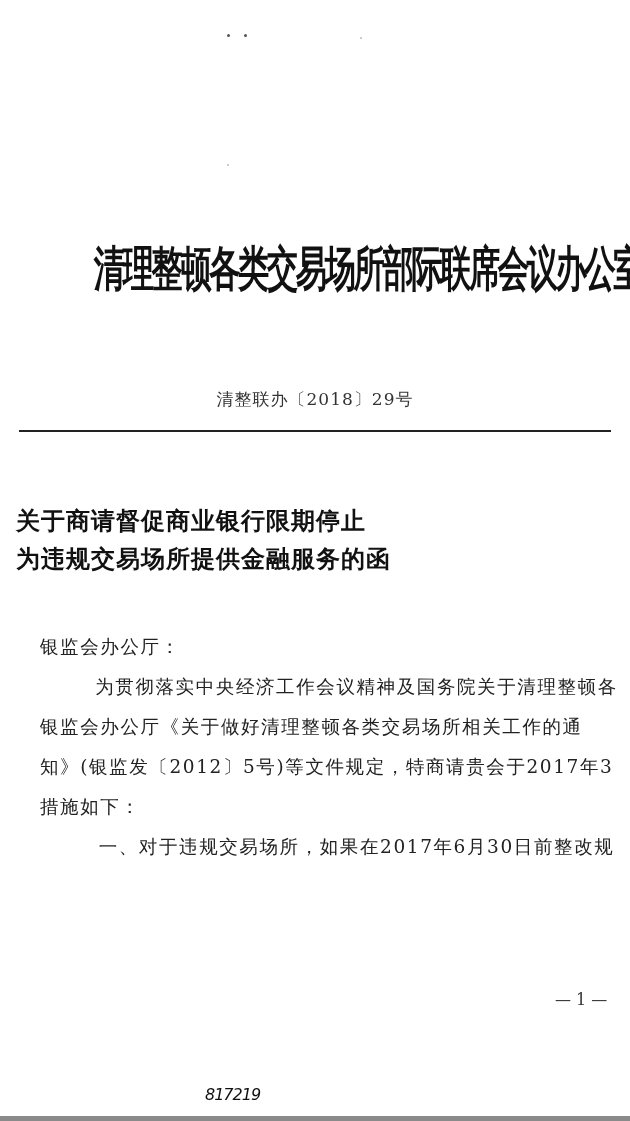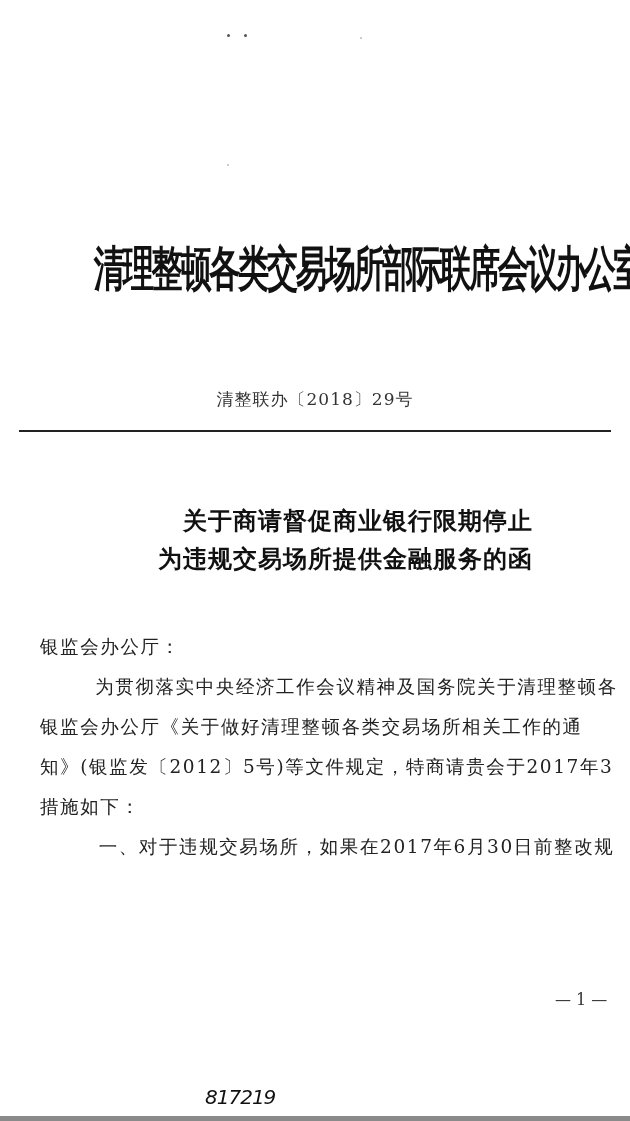--- a/index.html
+++ b/index.html
@@ -17,37 +17,37 @@
       white-space: nowrap;
     }
     .doc-number {
       position: absolute; left: 0; top: 388px; width: 630px; text-align: center;
       font-size: 17px; letter-spacing: 1px; color: #333;
     }
     .divider {
       position: absolute; left: 19px; top: 430px; width: 592px; height: 2px; background: #222;
     }
     .subject {
-      position: absolute; left: 5px; top: 502px; width: 528px; text-align: right;
+      position: absolute; left: 16px; top: 502px; width: 528px; text-align: left;
       font-family: "DejaVu Sans", sans-serif; font-weight: bold; font-size: 24px;
       line-height: 38px; letter-spacing: 1px; color: #111;
     }
     .subject div { white-space: nowrap; }
     .body-text {
       position: absolute; left: 40px; top: 627px; width: 592px;
       font-size: 18.5px; line-height: 40px; letter-spacing: 1.6px; color: #222;
     }
     .body-text .line { white-space: nowrap; height: 40px; }
     .body-text .indent { padding-left: 41px; text-align: center; }
     .page-num {
       position: absolute; left: 555px; top: 990px; font-size: 16px; color: #333; white-space: nowrap;
     }
     .handwriting {
       position: absolute; left: 205px; top: 1085px; font-family: "DejaVu Sans", sans-serif;
-      font-size: 20px; font-style: italic; color: #111; letter-spacing: -1px;
+      font-size: 16px; font-style: italic; color: #111; letter-spacing: -1px;
     }
     .bottom-bar {
       position: absolute; left: 0; top: 1116px; width: 630px; height: 5px; background: #8a8a8a;
     }
   </style>
 </head>
 <body>
 
 <div>
   <span class="speck" style="left:227px;top:34px;"></span>

